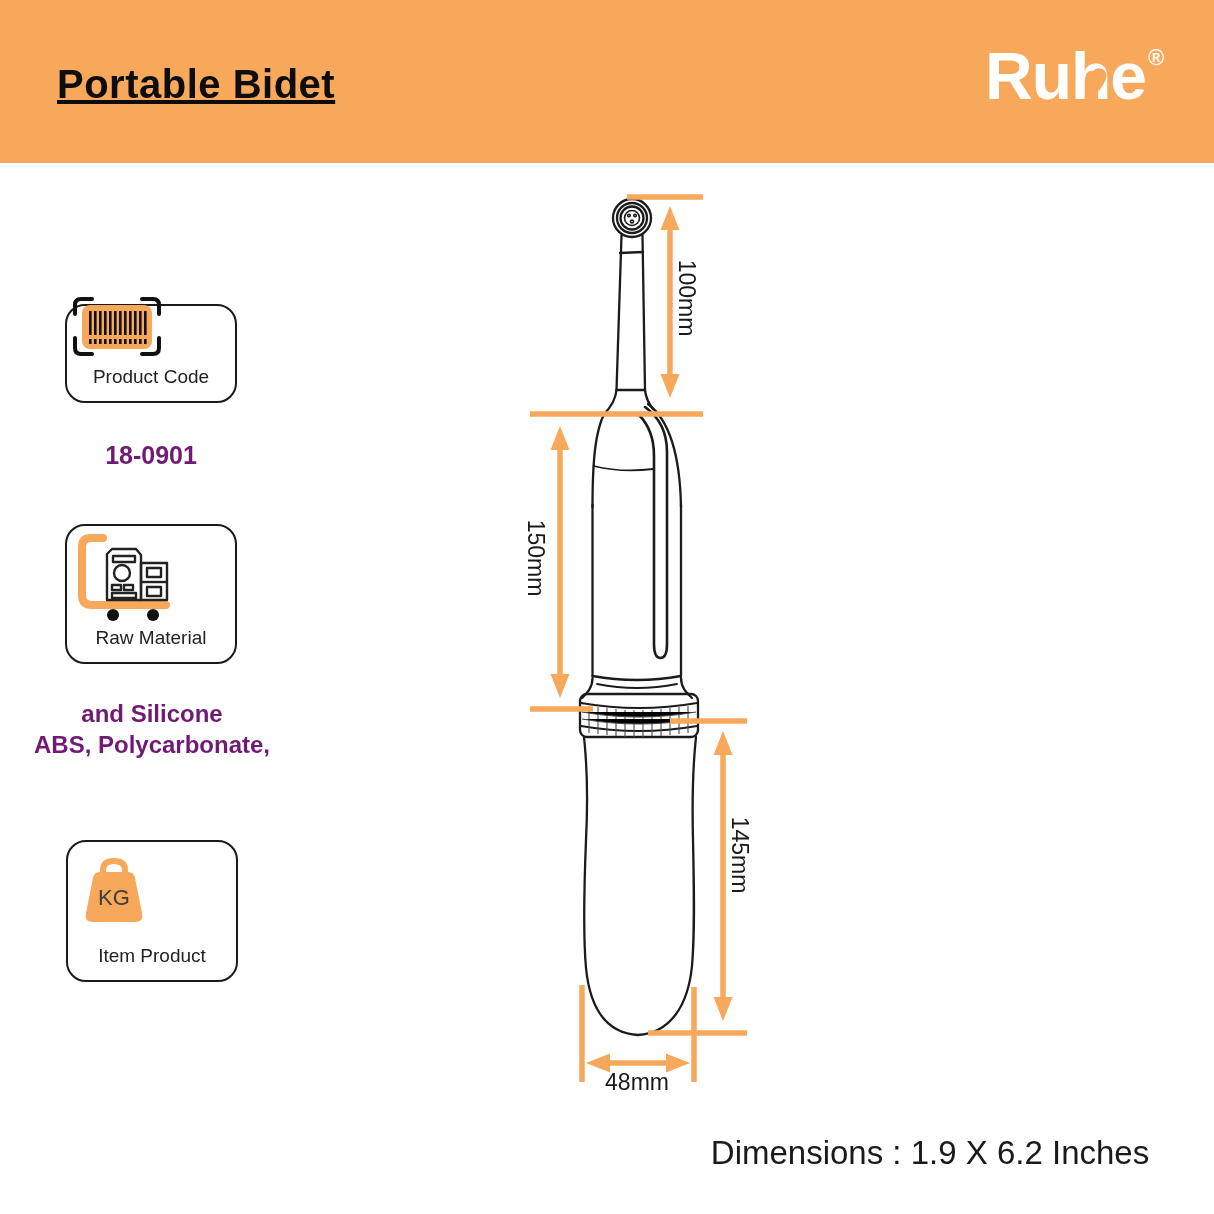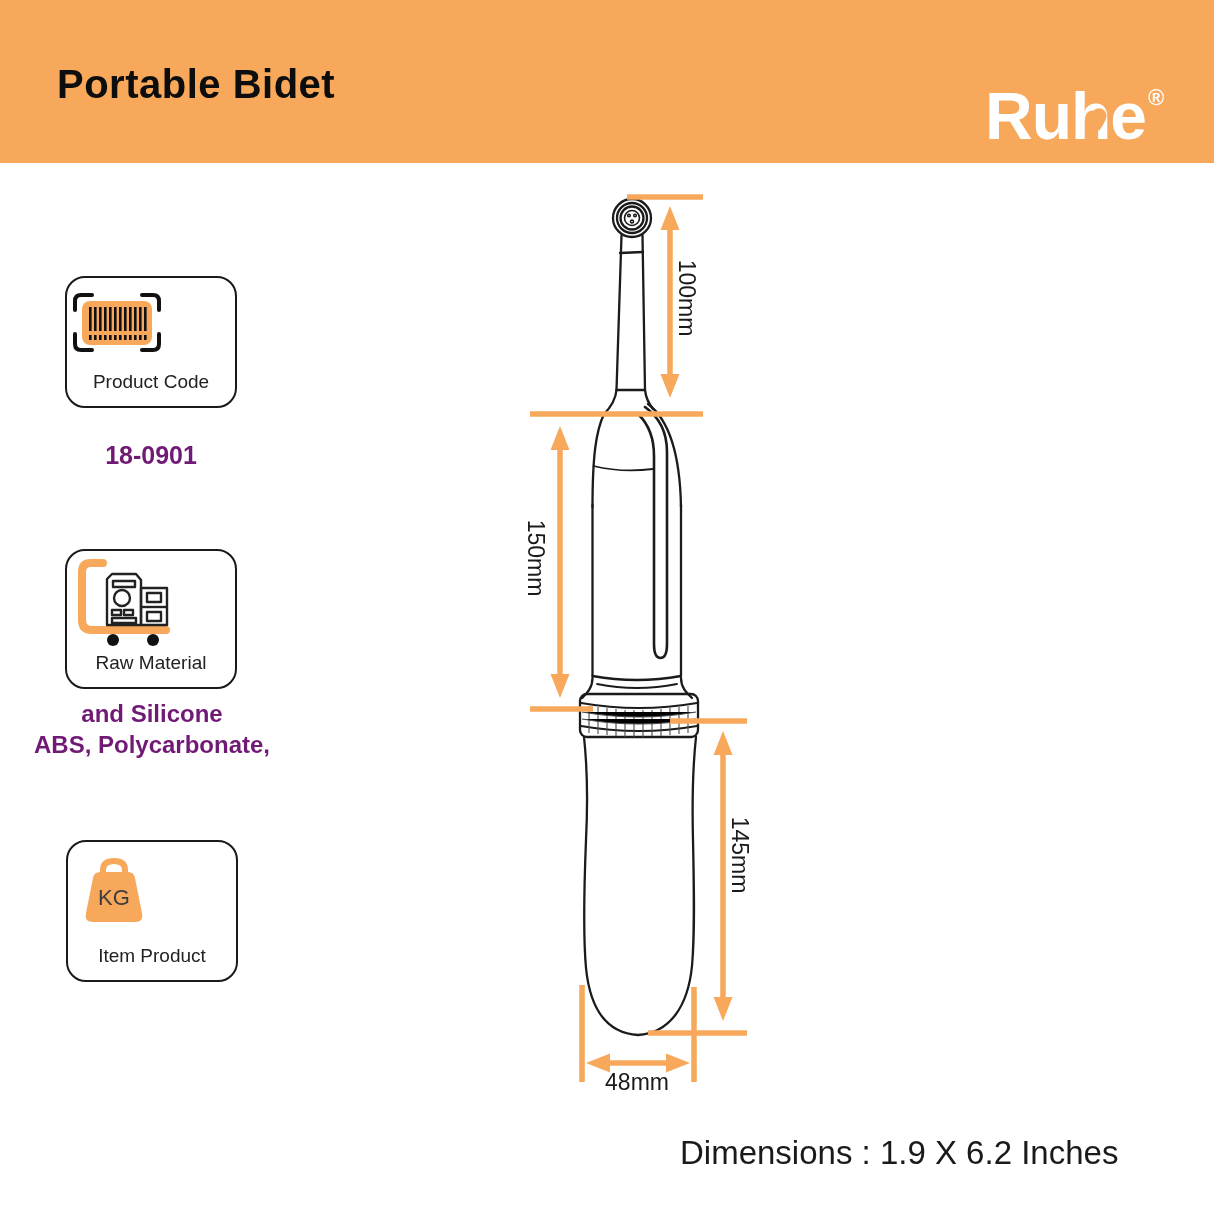--- a/index.html
+++ b/index.html
@@ -2,45 +2,45 @@
 <html><head>
 <meta charset="utf-8">
 <style>
   * { margin:0; padding:0; box-sizing:border-box; }
   html,body { background:#ffffff; }
   body { font-family:"Liberation Sans","DejaVu Sans",sans-serif; color:#1a1a1a; }
   .page { position:relative; width:1214px; height:1214px; background:#ffffff; overflow:hidden; }
 
   
   .header { position:absolute; left:0; top:0; width:1214px; height:163px; background:#F7A85A; }
-  .page-title { position:absolute; left:57px; top:62px; font-size:40px; font-weight:700; color:#0d0d0d; letter-spacing:0.5px; }
-  .logo { position:absolute; left:985px; top:38px; width:200px; height:90px; color:#ffffff;margin-top:40px; }
+  .page-title { position:absolute; left:57px; top:62px; font-size:40px; font-weight:700; color:#0d0d0d; letter-spacing:0.5px;text-decoration:underline; }
+  .logo { position:absolute; left:985px; top:38px; width:200px; height:90px; color:#ffffff; }
   .logo .brand { font-size:66px; font-weight:700; letter-spacing:-1px; }
   .logo sup { font-size:22px; font-weight:700; position:relative; top:-28px; left:2px; }
   .logo .drop { position:absolute; left:106px; top:30px; }
 
   
   .card { position:absolute; width:172px; background:#ffffff; border:2.5px solid #1a1a1a; border-radius:20px;
           display:flex; flex-direction:column; align-items:center; justify-content:flex-end; }
   .card .icon-wrap { flex:1; display:flex; align-items:center; justify-content:flex-start; width:100%; }
   .card .card-label { font-size:19px; color:#222222; margin-bottom:13px; white-space:nowrap; }
-  .card1 { left:65px; top:276px; height:132px; }
-  .card2 { left:65px; top:549px; height:140px; }
+  .card1 { left:65px; top:304px; height:99px; }
+  .card2 { left:65px; top:524px; height:140px; }
   .card3 { left:66px; top:840px; height:142px; }
   .card-value { position:absolute; text-align:center; font-weight:700; color:#701a75; }
   .value1 { left:40px; top:441px; width:222px; font-size:25px; }
   .value2 { left:6px;  top:698px; width:292px; font-size:24px; line-height:31px; }
   .value3 { left:20px; top:991px; width:262px; font-size:25px; }
 
   
   .diagram { position:absolute; left:500px; top:180px; width:300px; height:920px; }
   .dim-label { font-size:23px; fill:#1a1a1a; }
 
   
-  .overall-dims { position:absolute; left:680px; top:1134px; width:500px; text-align:left; font-size:33px; color:#1a1a1a; }
+  .overall-dims { position:absolute; left:680px; top:1134px; width:500px; text-align:center; font-size:33px; color:#1a1a1a; }
 </style>
 </head>
 <body>
 
 <div class="page">
 
   <div class="header">
     <div class="page-title">Portable Bidet</div>
     <div class="logo">
       <span class="brand">Ruhe</span><sup>®</sup>

